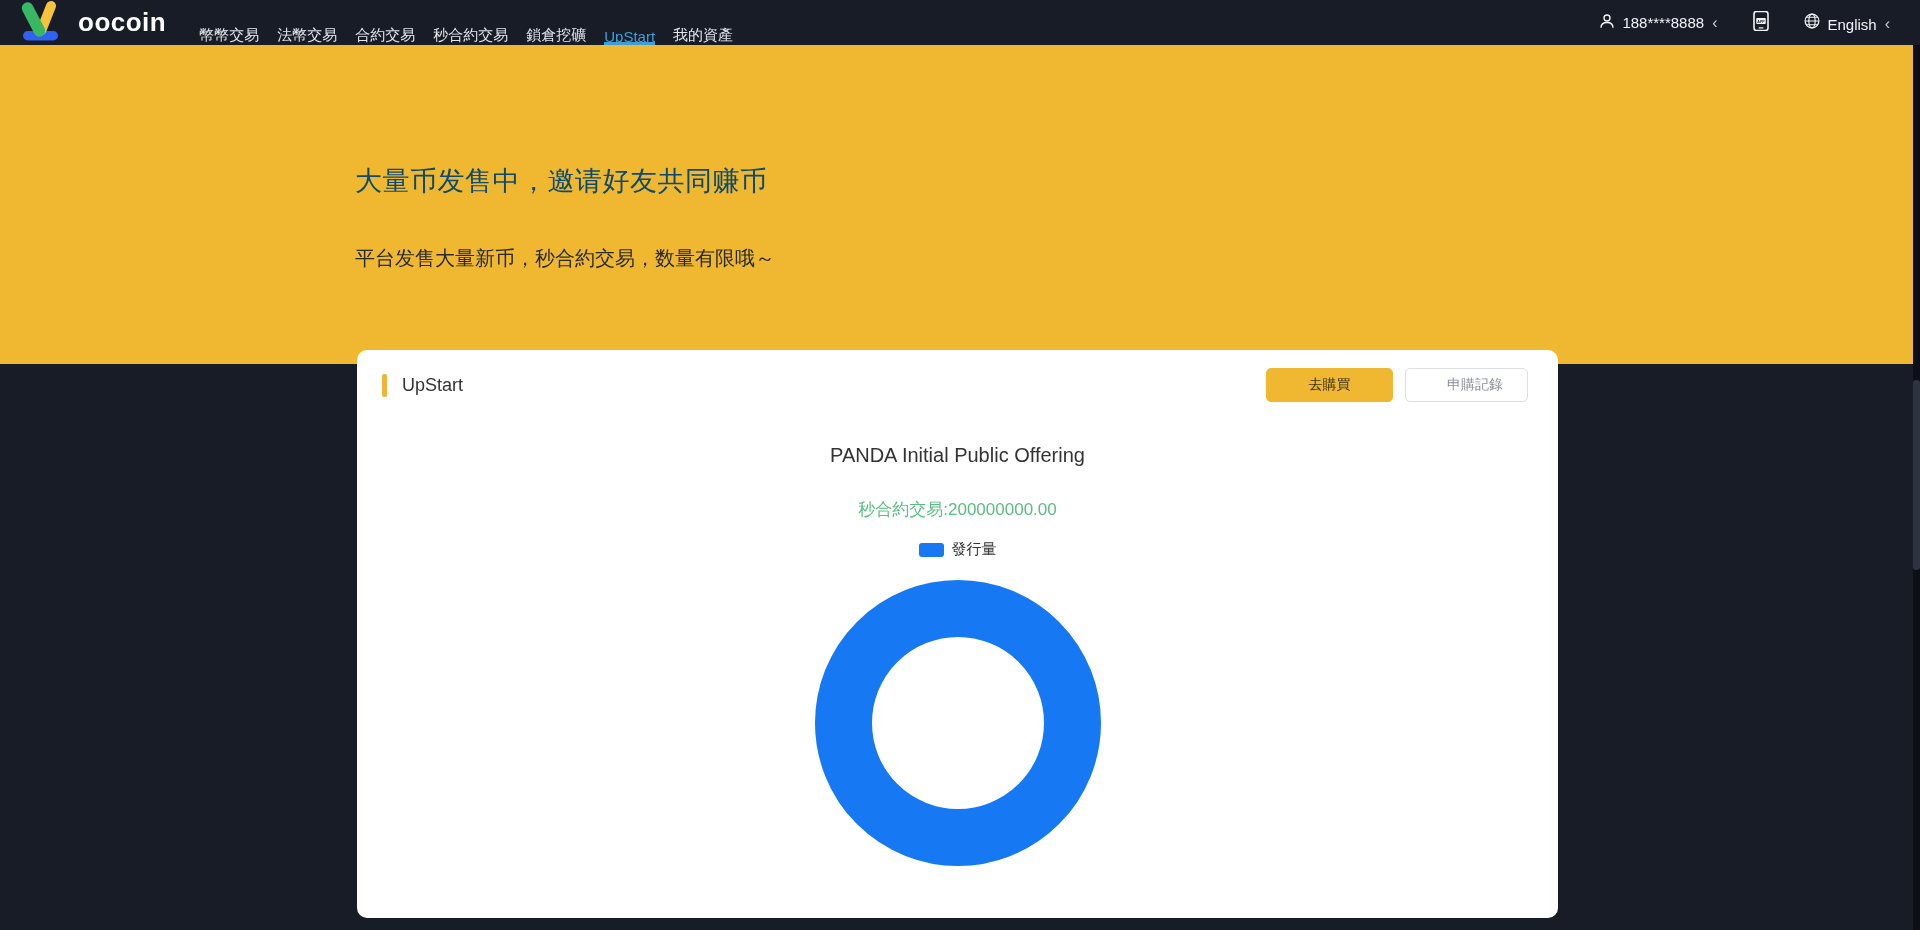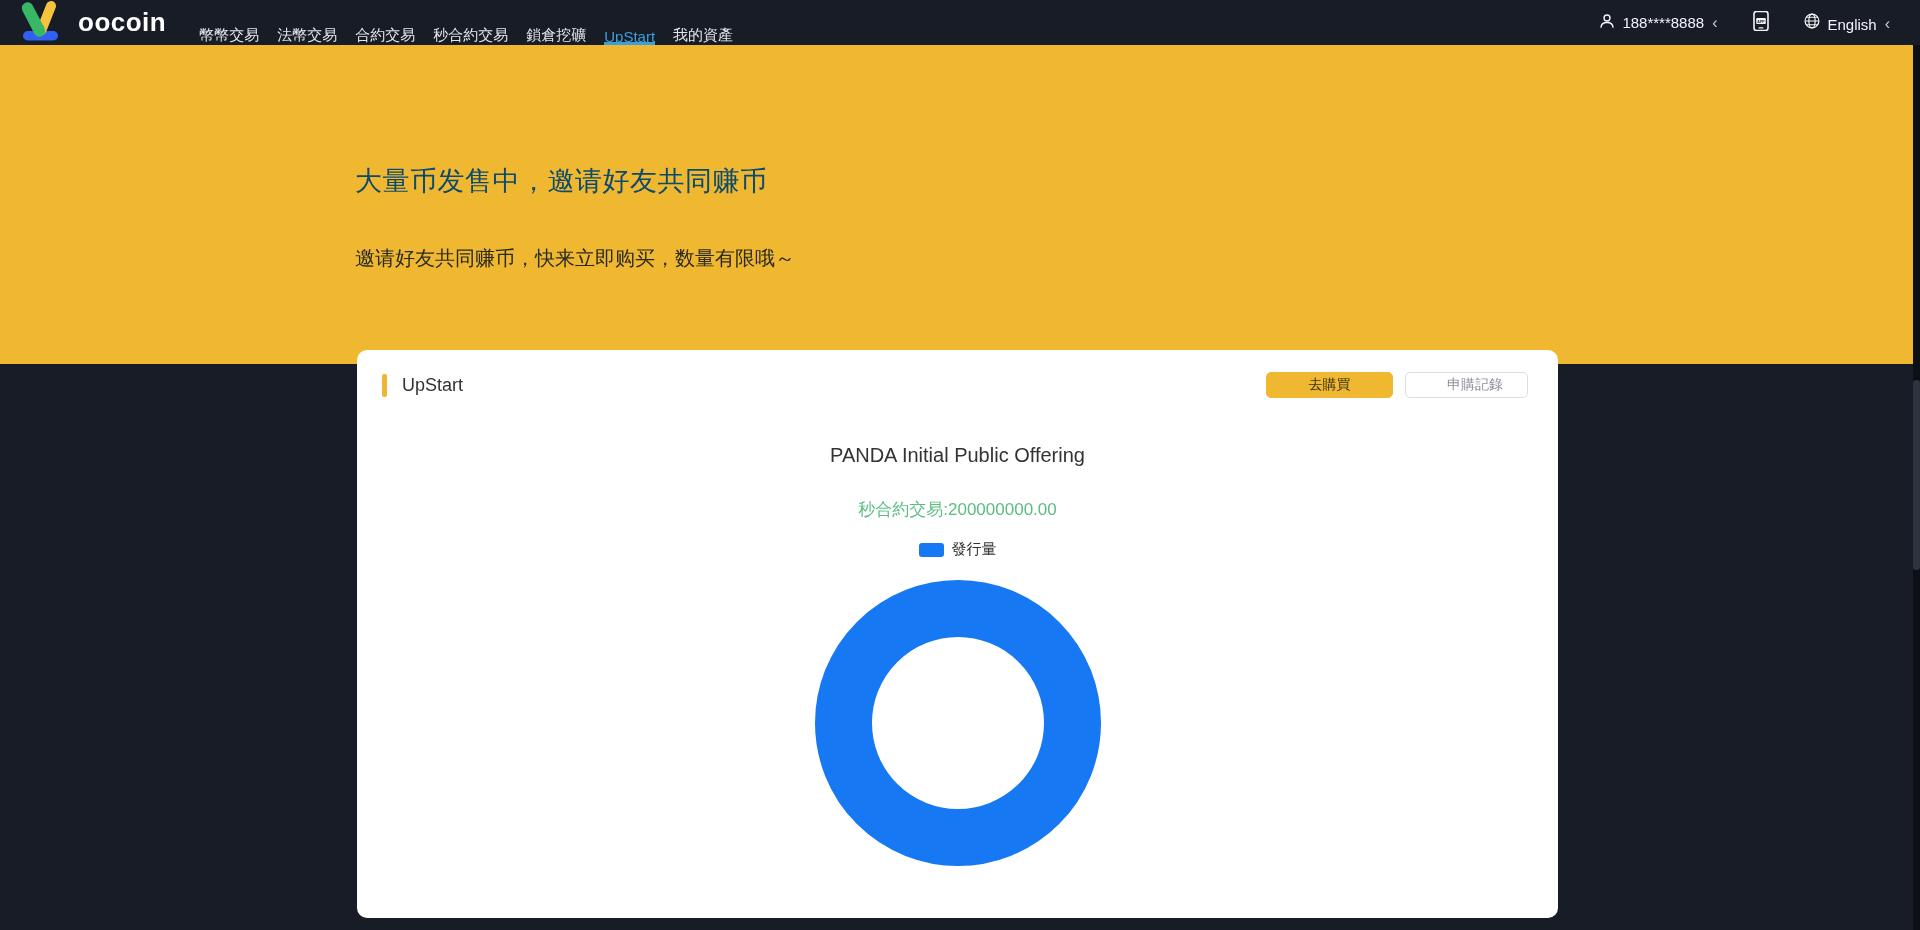--- a/index.html
+++ b/index.html
@@ -56,21 +56,21 @@
     position:absolute; left:0; top:0; width:100%; height:70px;
     display:flex; align-items:center;
   }
   .title-bar {
     width:5px; height:23px; background:#f0b437; border-radius:2px;
     margin-left:25px; margin-right:15px;
   }
   .card-title { font-size:18px; color:#333333; }
   .header-buttons { margin-left:auto; margin-right:30px; display:flex; gap:12px; }
   .btn {
-    height:26px; min-width:98px; padding:0 24px; border-radius:5px;
+    height:34px; min-width:98px; padding:0 24px; border-radius:5px;
     font-size:14px; display:flex; align-items:center; justify-content:center;
     cursor:pointer; white-space:nowrap;
   }
   .btn-buy { background:#efb830; color:#3d3014; border:1px solid #efb830; width:127px; }
   .btn-record { background:#ffffff; color:#8c9099; border:1px solid #dcdee2;padding-left:41px; }
 
   .chart-title {
     position:absolute; top:94px; left:0; width:100%; text-align:center;
     font-size:20px; color:#333333;
   }
@@ -174,21 +174,21 @@
         </svg>
       </span>
       <span>English</span>
       <span class="chev">‹</span>
     </div>
   </div>
 </div>
 
 <div class="banner">
   <div class="banner-title">大量币发售中，邀请好友共同赚币</div>
-  <div class="banner-subtitle">邀请好友共同赚币，快来立即购买，数量有限哦～</div>
+  <div class="banner-subtitle">平台发售大量新币，秒合約交易，数量有限哦～</div>
 </div>
 
 <div class="card">
   <div class="card-header">
     <div class="title-bar"></div>
     <div class="card-title">UpStart</div>
     <div class="header-buttons">
       <div class="btn btn-buy">去購買</div>
       <div class="btn btn-record">申購記錄</div>
     </div>

